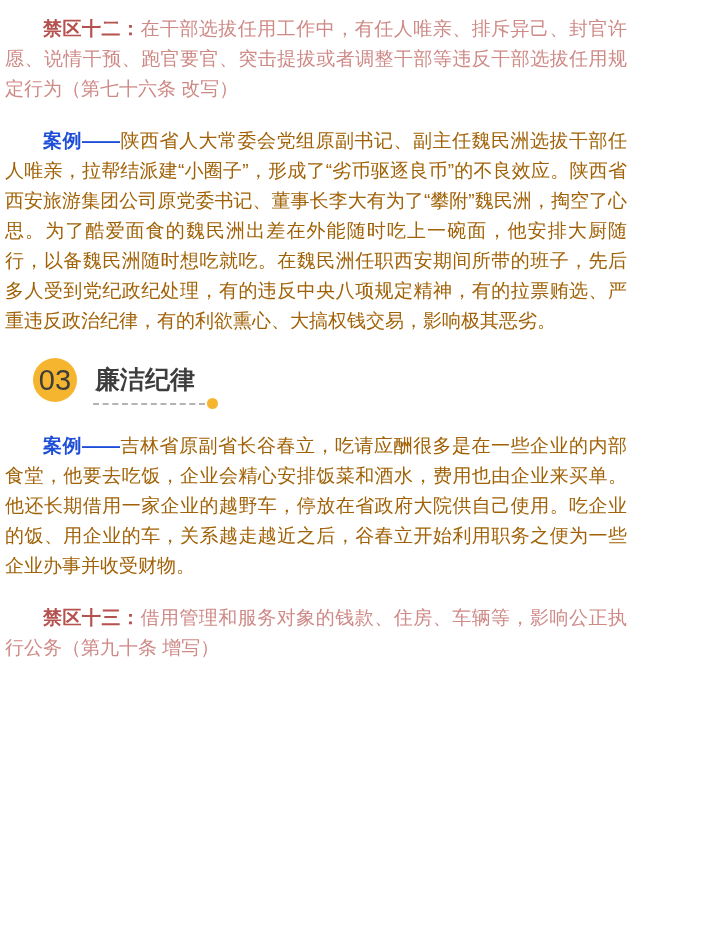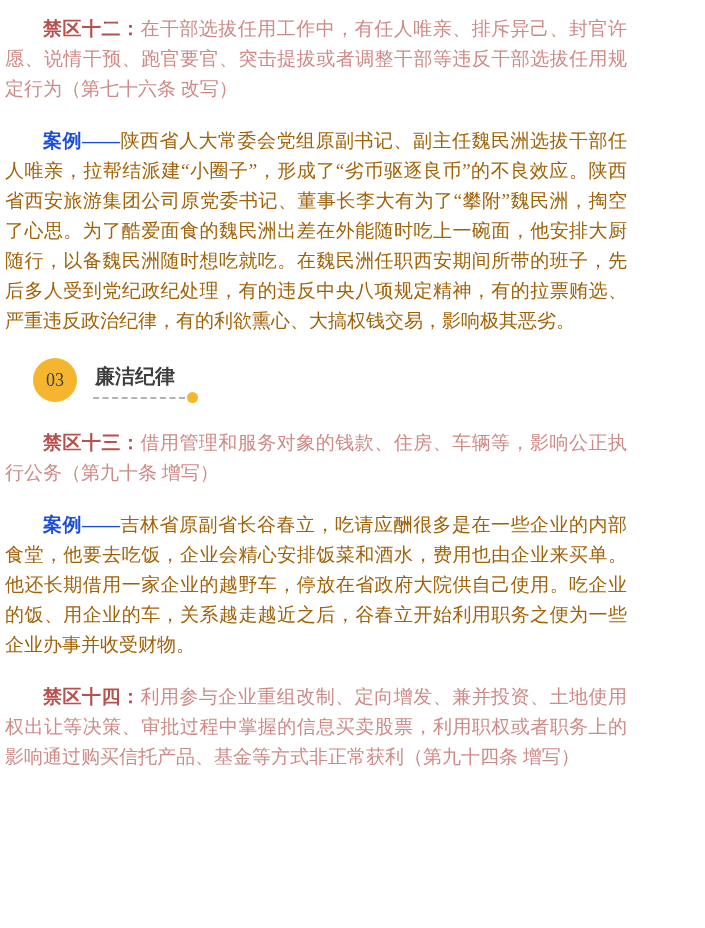--- a/index.html
+++ b/index.html
@@ -3,21 +3,21 @@
 <meta charset="utf-8">
 <style>
   html, body { margin: 0; padding: 0; background: #ffffff; }
   .page {
     width: 640px;
     height: 928px;
     box-sizing: border-box;
     background: #ffffff;
     padding: 14px 13px 8px 5px;
     overflow: hidden;
-    font-family: Liberation Serif, serif;
+    font-family: Liberation Sans, sans-serif;
   }
   p.para {
     font-size: 19px;
     line-height: 30px;
     margin: 0 0 22px 0;
     text-align: justify;
     text-indent: 2em;
   }
   .rule .label { font-weight: 700; color: #b5524f; }
   .rule .text  { color: #ce8a87; }
@@ -30,31 +30,31 @@
     margin: 6px 0 26px 28px;
   }
   .badge {
     width: 44px;
     height: 44px;
     border-radius: 50%;
     background: #f6b52e;
     display: flex;
     align-items: center;
     justify-content: center;
-    font-size: 18px;
+    font-size: 29px;
     color: #3d3d3d;
     flex: 0 0 auto;
   }
   .title-wrap {
     margin-left: 16px;
     margin-top: 3px;
     position: relative;
     display: inline-block;
     font-weight: 700;
-    font-size: 20px;
+    font-size: 25px;
     color: #3d3d3d;
     padding: 2px 10px 7px 2px;
     border-bottom: 2px dashed #b3b3b3;
   }
   .dot {
     position: absolute;
     right: -13px;
     bottom: -6px;
     width: 11px;
     height: 11px;
@@ -71,20 +71,19 @@
 
   <p class="para case"><span class="label">案例——</span><span class="text">陕西省人大常委会党组原副书记、副主任魏民洲选拔干部任人唯亲，拉帮结派建“小圈子”，形成了“劣币驱逐良币”的不良效应。陕西省西安旅游集团公司原党委书记、董事长李大有为了“攀附”魏民洲，掏空了心思。为了酷爱面食的魏民洲出差在外能随时吃上一碗面，他安排大厨随行，以备魏民洲随时想吃就吃。在魏民洲任职西安期间所带的班子，先后多人受到党纪政纪处理，有的违反中央八项规定精神，有的拉票贿选、严重违反政治纪律，有的利欲熏心、大搞权钱交易，影响极其恶劣。</span></p>
 
   <div class="section-header">
     <div class="badge">
         <span>03</span>
       </div>
     <div class="title-wrap"><span>廉洁纪律</span><span class="dot"></span></div>
   </div>
 
+  <p class="para case"><span class="label">案例——</span><span class="text">吉林省原副省长谷春立，吃请应酬很多是在一些企业的内部食堂，他要去吃饭，企业会精心安排饭菜和酒水，费用也由企业来买单。他还长期借用一家企业的越野车，停放在省政府大院供自己使用。吃企业的饭、用企业的车，关系越走越近之后，谷春立开始利用职务之便为一些企业办事并收受财物。</span></p>
+
   <p class="para rule"><span class="label">禁区十三：</span><span class="text">借用管理和服务对象的钱款、住房、车辆等，影响公正执行公务（第九十条 增写）</span></p>
 
-  <p class="para case"><span class="label">案例——</span><span class="text">吉林省原副省长谷春立，吃请应酬很多是在一些企业的内部食堂，他要去吃饭，企业会精心安排饭菜和酒水，费用也由企业来买单。他还长期借用一家企业的越野车，停放在省政府大院供自己使用。吃企业的饭、用企业的车，关系越走越近之后，谷春立开始利用职务之便为一些企业办事并收受财物。</span></p>
-
-  <p class="para rule"><span class="label">禁区十四：</span><span class="text">利用参与企业重组改制、定向增发、兼并投资、土地使用权出让等决策、审批过程中掌握的信息买卖股票，利用职权或者职务上的影响通过购买信托产品、基金等方式非正常获利（第九十四条 增写）</span></p>
 
 
 </div>
 
 </body></html>

